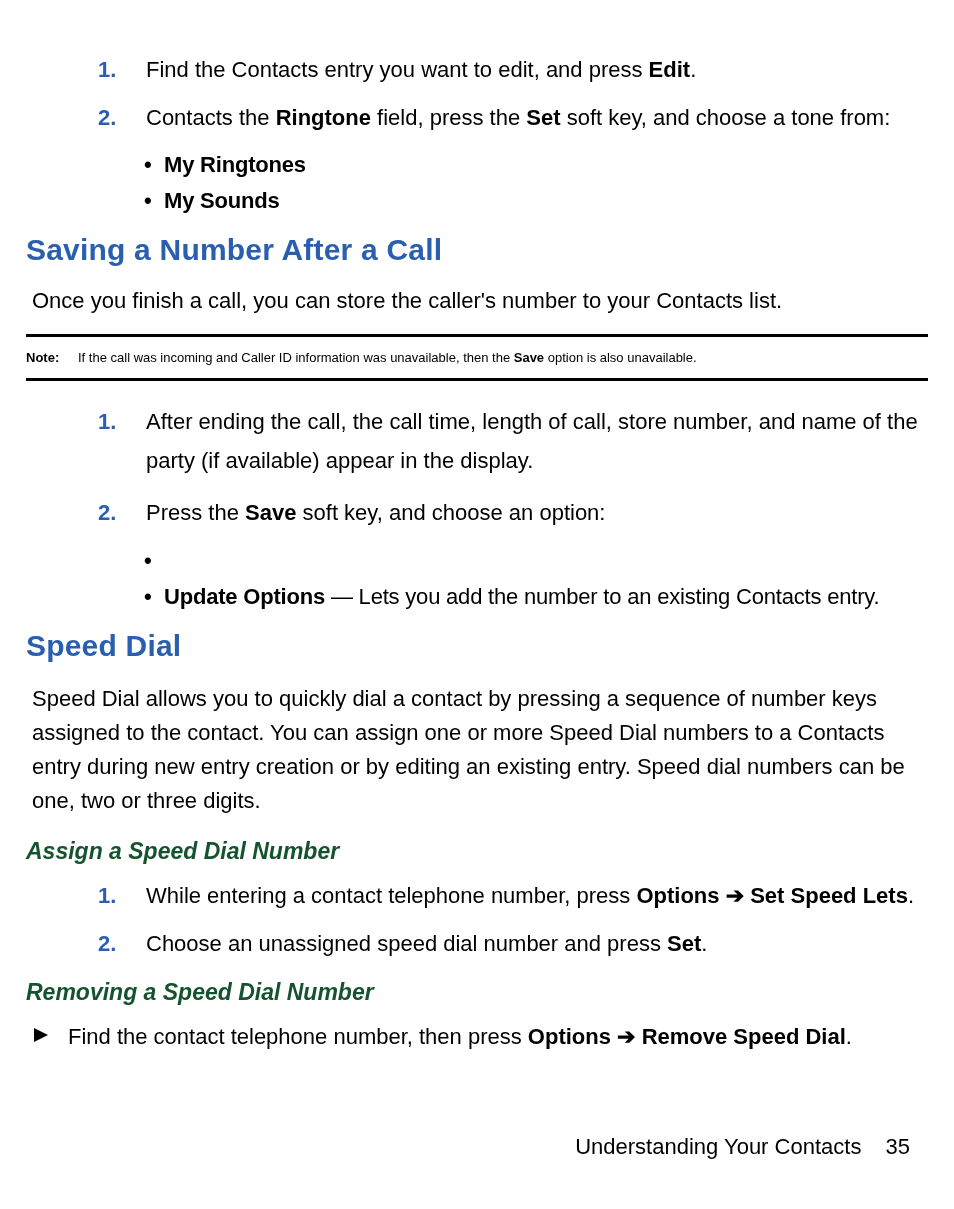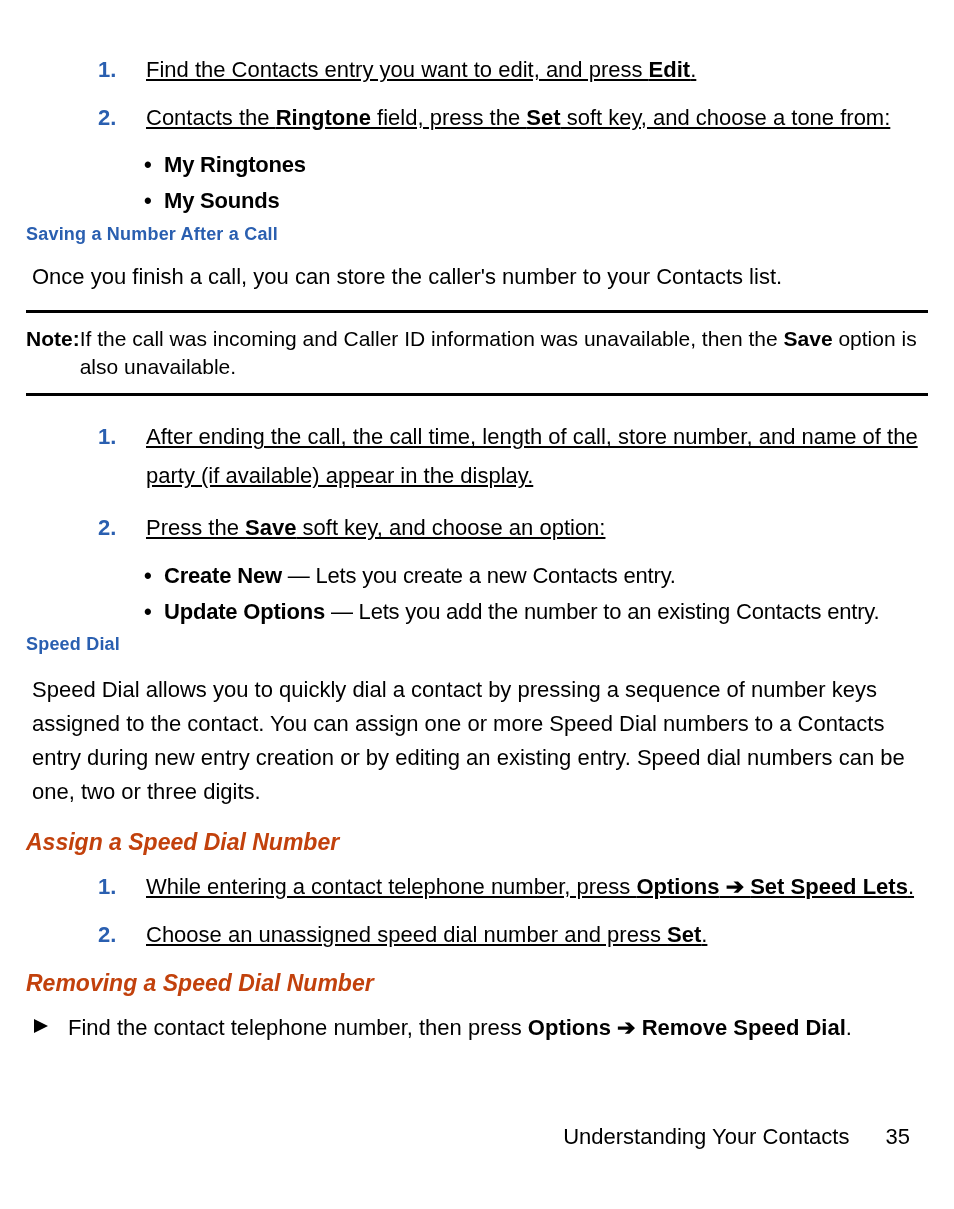--- a/index.html
+++ b/index.html
@@ -16,73 +16,73 @@
     margin-bottom: 18px;
   }
   .ol-num {
     width: 48px;
     flex: 0 0 48px;
     color: #2a5fb0;
     font-weight: bold;
     text-align: left;
     padding-left: 0;
   }
-  .ol-body { flex: 1; text-decoration: underline; }
+  .ol-body { flex: 1; }
   .indent-list { margin-left: 72px; }
   .bold { font-weight: bold; }
   .bullet-item {
     display: flex;
     margin: 6px 0 6px 46px;
     font-size: 22px;
   }
   .bullet-dot {
     width: 20px;
     flex: 0 0 20px;
     font-weight: bold;
   }
   .condensed { font-family: "Arial Narrow", Arial, sans-serif; letter-spacing: -0.2px; }
   .h2-blue {
     color: #2a5fb0;
     font-weight: 900;
-    font-size: 18px;
-    margin: 6px 0 14px 0;
+    font-size: 30px;
+    margin: 14px 0 14px 0;
     font-family: Arial, Helvetica, sans-serif;
     letter-spacing: 0.2px;
   }
   .h3-blue {
-    color: #c2410c;
+    color: #14532d;
     font-weight: 700;
     font-style: italic;
     font-size: 23px;
     margin: 14px 0 14px 0;
   }
   .para {
     margin: 16px 0 18px 6px;
   }
   .note-block {
     border-top: 3px solid #000;
     border-bottom: 3px solid #000;
     padding: 12px 0 12px 0;
     margin: 14px 0 22px 0;
     font-family: "Arial Narrow", Arial, sans-serif;
-    font-size: 21px;
+    font-size: 13px;
   }
   .note-label { font-weight: bold; }
   .note-flex { display: flex; }
   .note-flex .note-label { flex: 0 0 52px; }
   .arrow-item {
     display: flex;
     margin: 2px 0 8px 0;
   }
   .arrow-icon {
     width: 36px; flex: 0 0 36px;
     display: inline-block;
   }
   .footer-wrap { margin-top: 80px; text-align: right; padding-right: 18px; font-size: 22px; }
-  .page-num { display: inline-block; margin-left: 30px; }
+  .page-num { display: inline-block; margin-left: 18px; }
   .arrow-unicode { font-weight: bold; }
 </style>
 </head>
 <body>
 
 <div class="indent-list">
   <div class="ol-item">
     <div class="ol-num">1.</div>
     <div class="ol-body">
       <span>Find the Contacts entry you want to edit, and press </span><span class="bold">Edit</span><span>.</span>
@@ -126,23 +126,20 @@
 
   <div class="ol-item">
     <div class="ol-num">2.</div>
     <div class="ol-body">
       <span>Press the </span><span class="bold">Save</span><span> soft key, and choose an option:</span>
     </div>
   </div>
 
   <div class="bullet-item condensed">
     <div class="bullet-dot">•</div>
-    <div>
-      <span class="bold">Create New</span><span> — Lets you create a new Contacts entry.</span>
-    </div>
   </div>
   <div class="bullet-item condensed">
     <div class="bullet-dot">•</div>
     <div>
       <span class="bold">Update Options</span><span> — Lets you add the number to an existing Contacts entry.</span>
     </div>
   </div>
 </div>
 
 <div class="h2-blue">Speed Dial</div>

